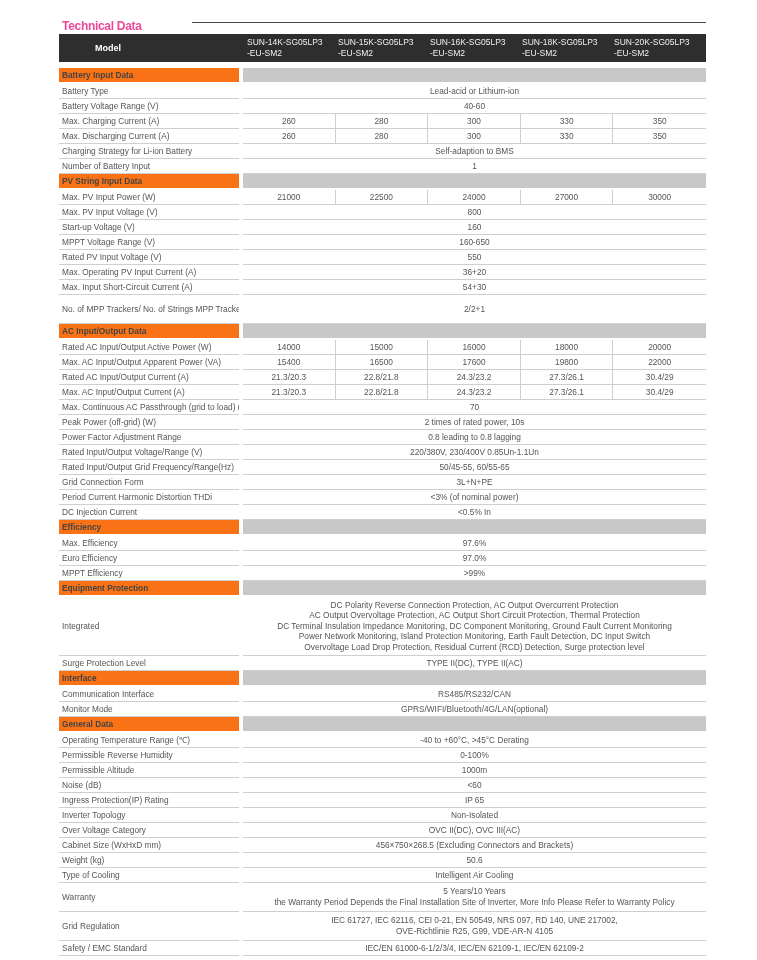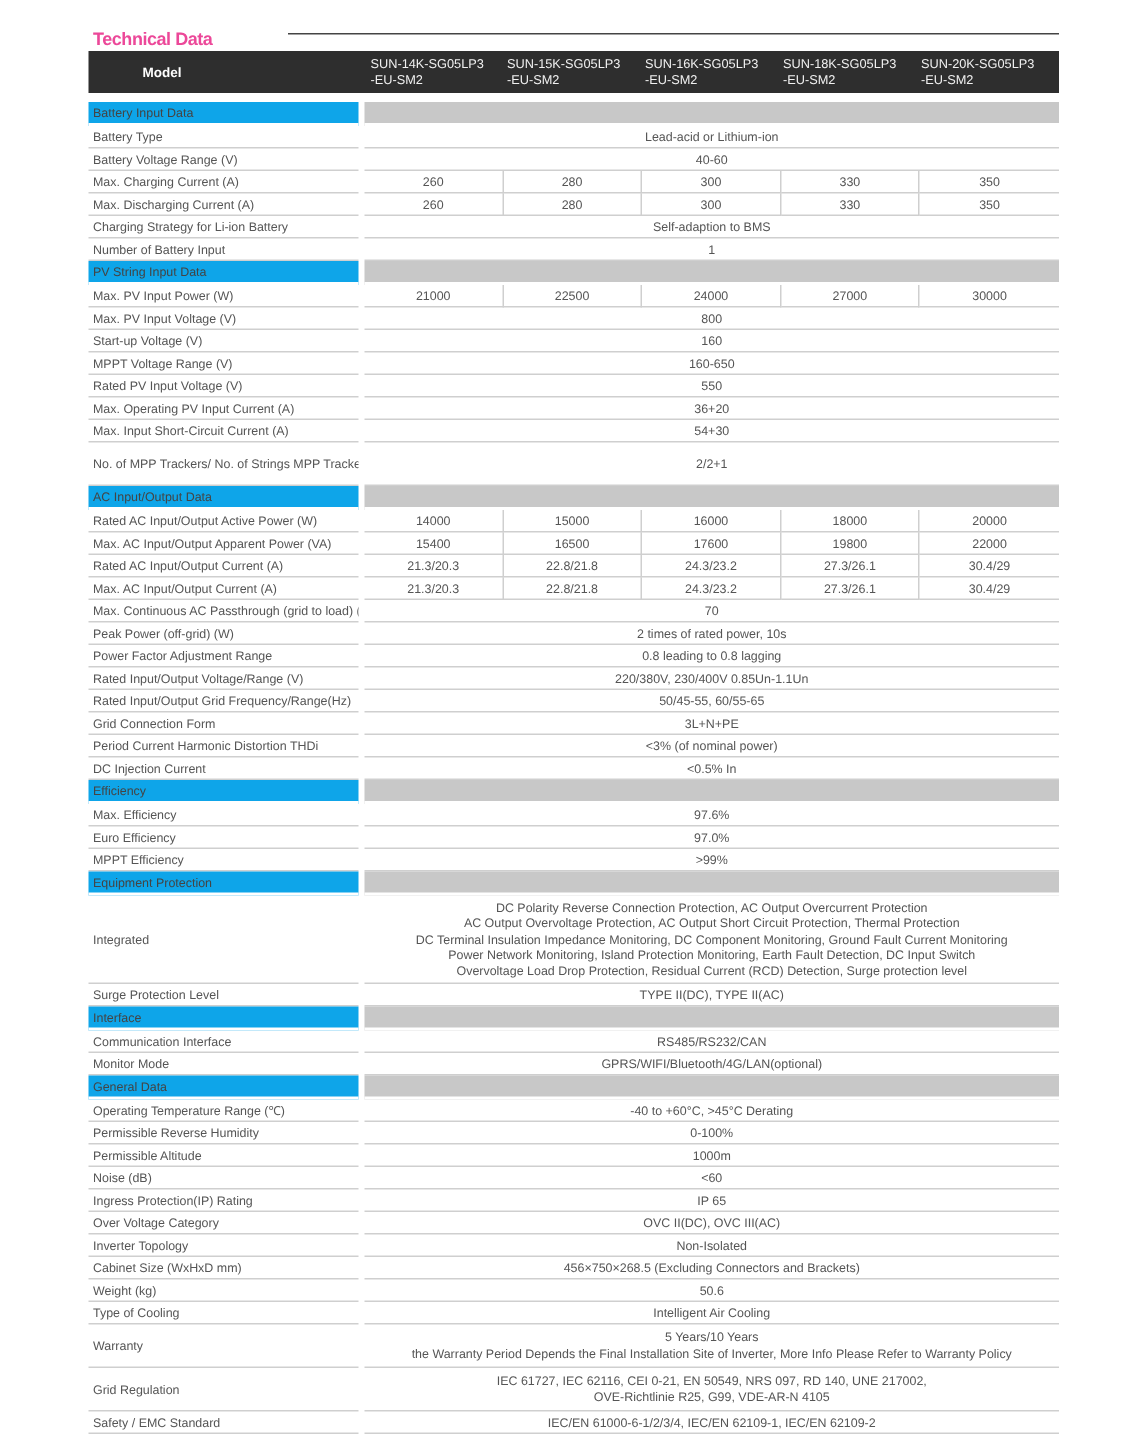--- a/index.html
+++ b/index.html
@@ -9,21 +9,21 @@
   .title-line{position:absolute;left:130px;right:0;top:19px;height:1px;background:#444;}
   .hdr{position:absolute;left:59px;top:34px;width:647px;height:28px;background:#2e2e2e;color:#fff;}
   .hdr .model{position:absolute;left:4px;top:9px;font-size:9px;font-weight:bold;margin-left:32px;}
   .hdr .col{position:absolute;top:3px;width:92px;font-size:8.5px;line-height:11px;color:#f0f0f0;}
   table{position:absolute;left:59px;top:68px;width:647px;border-collapse:separate;border-spacing:0;table-layout:fixed;font-size:8.3px;}
   td{padding:0 3px;height:14px;line-height:11px;border-bottom:1px solid #cfcfcf;vertical-align:middle;}
   td.lbl{width:174px;color:#555;white-space:nowrap;overflow:hidden;}
   td.gap{width:4px;padding:0;border-bottom:none;}
   td.val{text-align:center;color:#555;}
   td.v5{border-right:1px solid #cfcfcf;}
-  tr.sec td.lbl{background:#0ea5e9;font-weight:normal;color:#444;border-bottom:2px solid #fff;}
+  tr.sec td.lbl{background:#f97316;font-weight:bold;color:#444;border-bottom:2px solid #fff;}
   tr.sec td.val{background:#c8c8c8;border-bottom:2px solid #fff;}
   tr.tall td{height:28px;}
   tr.xtall td{height:58px;line-height:10.5px;}
   .ml{white-space:pre-line;}
 </style>
 </head>
 <body>
 
 <div class="title-wrap">
   <div class="title">Technical Data</div>
@@ -308,28 +308,28 @@
         <td class="lbl ml">Noise (dB)</td>
         <td class="gap"></td>
         <td class="val ml" colspan="5">&lt;60</td>
       </tr>
       <tr>
         <td class="lbl ml">Ingress Protection(IP) Rating</td>
         <td class="gap"></td>
         <td class="val ml" colspan="5">IP 65</td>
       </tr>
       <tr>
+        <td class="lbl ml">Inverter Topology</td>
+        <td class="gap"></td>
+        <td class="val ml" colspan="5">Non-Isolated</td>
+      </tr>
+      <tr>
         <td class="lbl ml">Over Voltage Category</td>
         <td class="gap"></td>
         <td class="val ml" colspan="5">OVC II(DC), OVC III(AC)</td>
-      </tr>
-      <tr>
-        <td class="lbl ml">Inverter Topology</td>
-        <td class="gap"></td>
-        <td class="val ml" colspan="5">Non-Isolated</td>
       </tr>
       <tr>
         <td class="lbl ml">Cabinet Size (WxHxD mm)</td>
         <td class="gap"></td>
         <td class="val ml" colspan="5">456×750×268.5 (Excluding Connectors and Brackets)</td>
       </tr>
       <tr>
         <td class="lbl ml">Weight (kg)</td>
         <td class="gap"></td>
         <td class="val ml" colspan="5">50.6</td>

